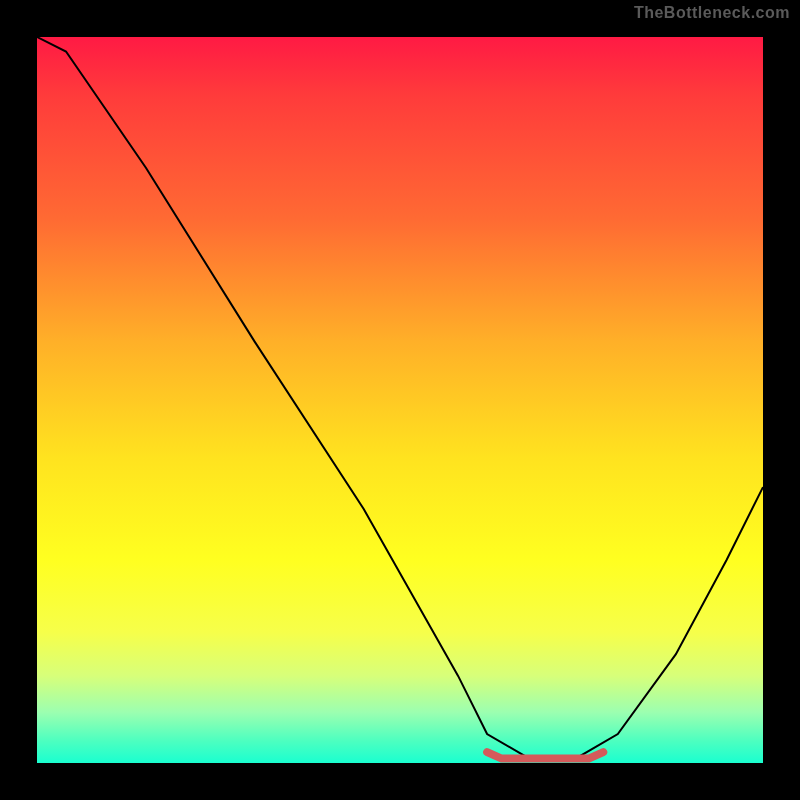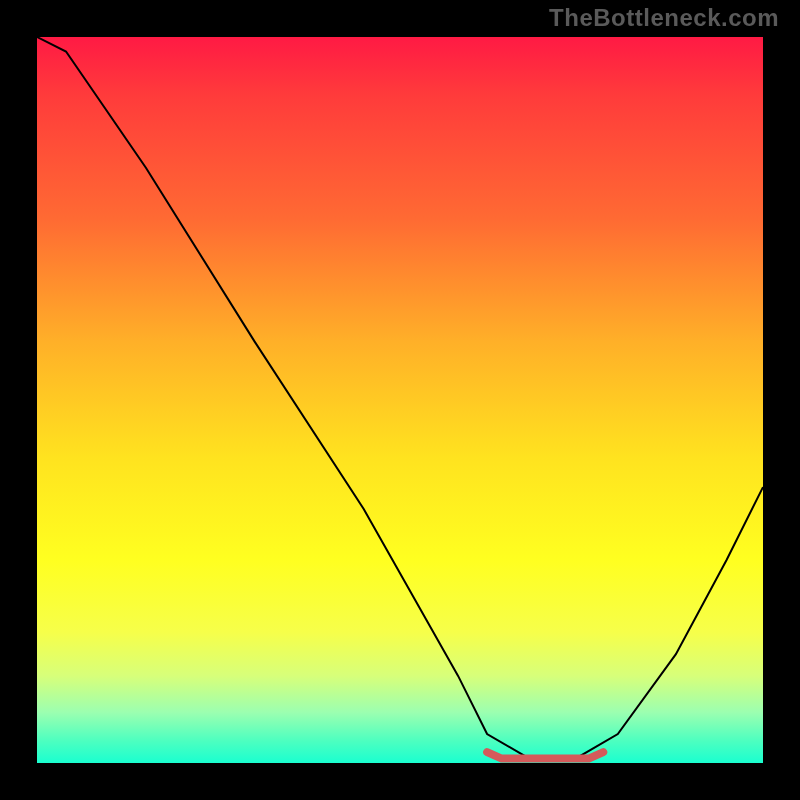--- a/index.html
+++ b/index.html
@@ -7,23 +7,23 @@
     width: 800px;
     height: 800px;
     background: #000;
     position: relative;
     font-family: Arial, sans-serif;
     overflow: hidden;
   }
   .watermark {
     position: absolute;
     top: 4px;
-    right: 21px;
+    right: 10px;
     color: #5a5a5a;
-    font-size: 24px;
+    font-size: 16px;
     font-weight: bold;
     letter-spacing: 0.5px;
     z-index: 10;
   }
   .plot-area {
     position: absolute;
     left: 37px;
     top: 37px;
     width: 726px;
     height: 726px;

